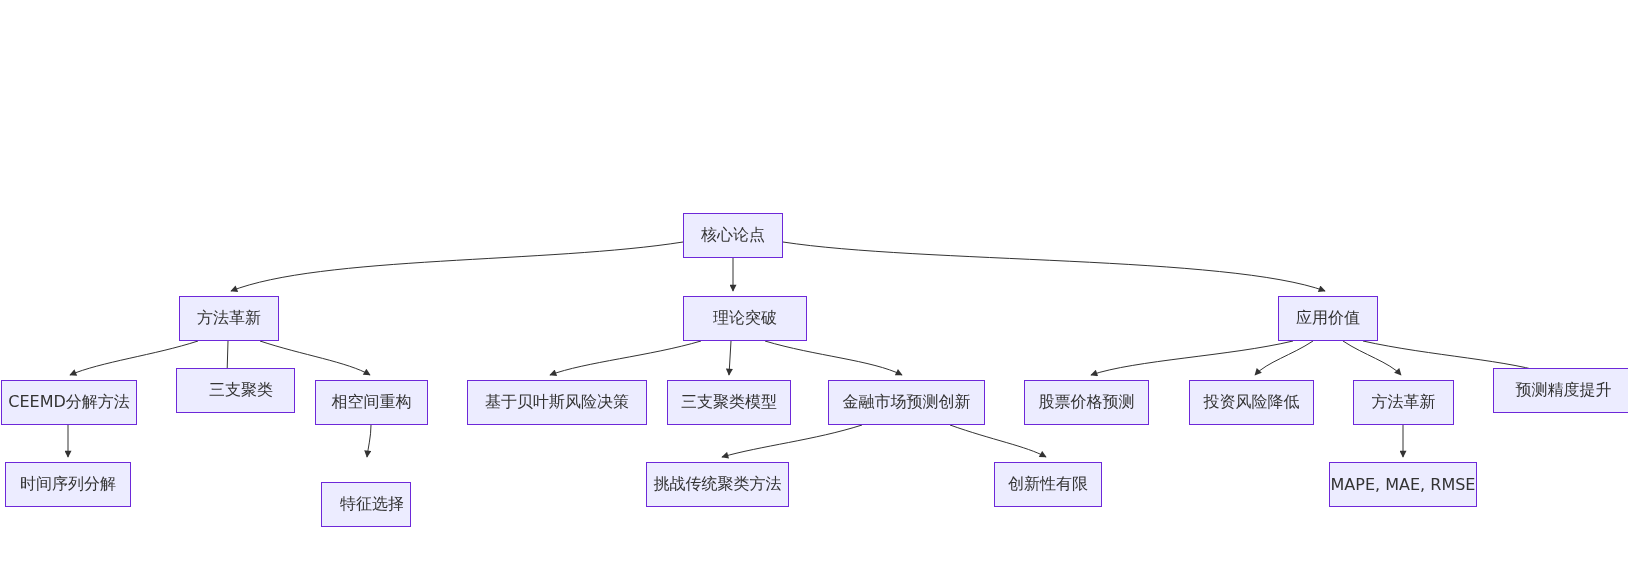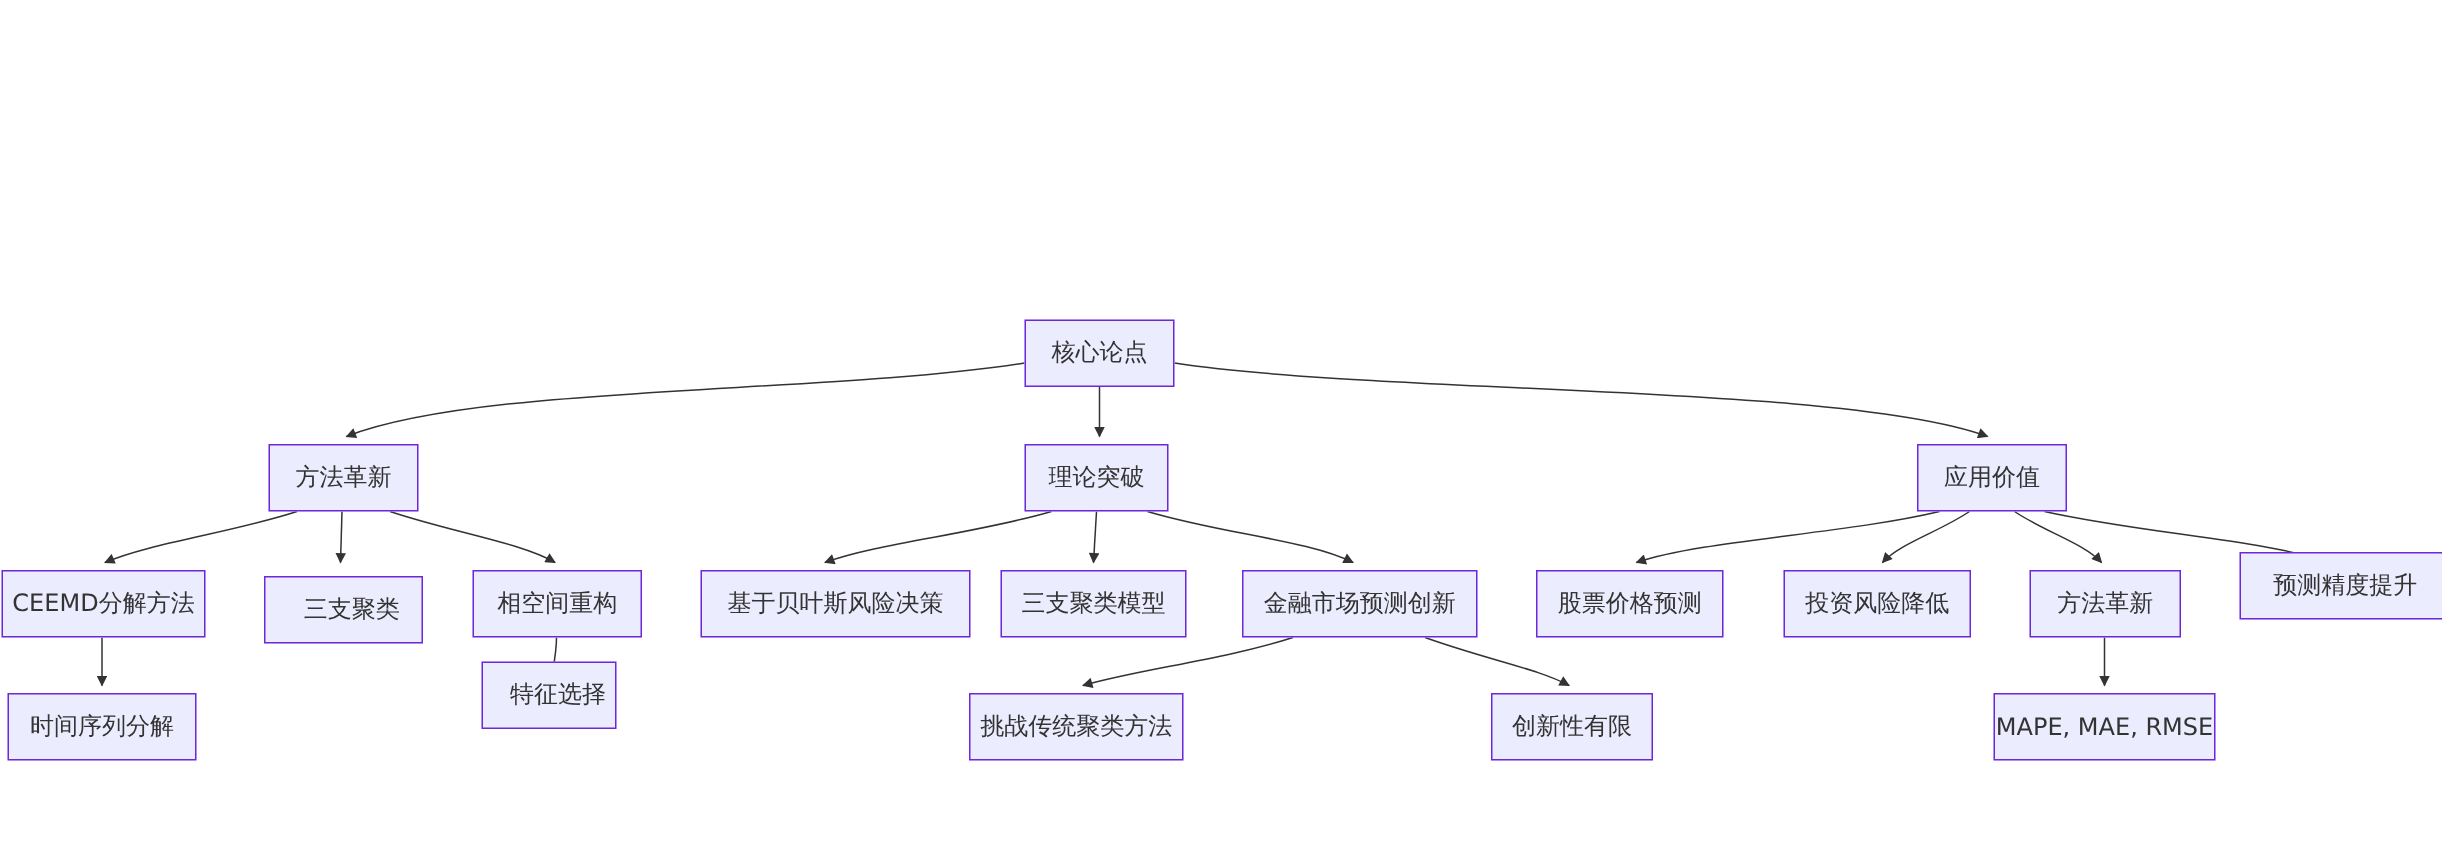--- a/index.html
+++ b/index.html
@@ -27,34 +27,34 @@
     align-items: center;
     justify-content: center;
     font-size: 16px;
     color: #333333;
     white-space: nowrap;
     text-align: center;
   }
   
   .n0  { left: 683px;  top: 213px; width: 100px; }
   .n1  { left: 179px;  top: 296px; width: 100px; }
-  .n2  { left: 683px;  top: 296px; width: 96px; }
+  .n2  { left: 683px;  top: 296px; width: 124px; }
   .n3  { left: 1278px; top: 296px; width: 100px; }
   .n4  { left: 1px;    top: 380px; width: 136px; }
-  .n5  { left: 176px;  top: 384px; width: 106px; padding-left: 11px; }
+  .n5  { left: 176px;  top: 368px; width: 119px; padding-left: 11px; }
   .n6  { left: 315px;  top: 380px; width: 113px; }
   .n7  { left: 467px;  top: 380px; width: 180px; }
   .n8  { left: 667px;  top: 380px; width: 124px; }
   .n9  { left: 828px;  top: 380px; width: 157px; }
   .n10 { left: 1024px; top: 380px; width: 125px; }
   .n11 { left: 1189px; top: 380px; width: 125px; }
   .n12 { left: 1353px; top: 380px; width: 101px; }
   .n13 { left: 1493px; top: 368px; width: 141px; }
   .n14 { left: 5px;    top: 462px; width: 126px; }
-  .n15 { left: 321px;  top: 441px; width: 90px; padding-left: 12px;  }
+  .n15 { left: 321px;  top: 482px; width: 90px; padding-left: 12px;  }
   .n16 { left: 646px;  top: 462px; width: 143px; }
   .n17 { left: 994px;  top: 462px; width: 108px; }
   .n18 { left: 1329px; top: 462px; width: 148px; }
 </style>
 </head>
 <body>
 
 <div id="canvas">
 
   <svg id="edges" viewBox="0 0 1628 576" xmlns="http://www.w3.org/2000/svg">

